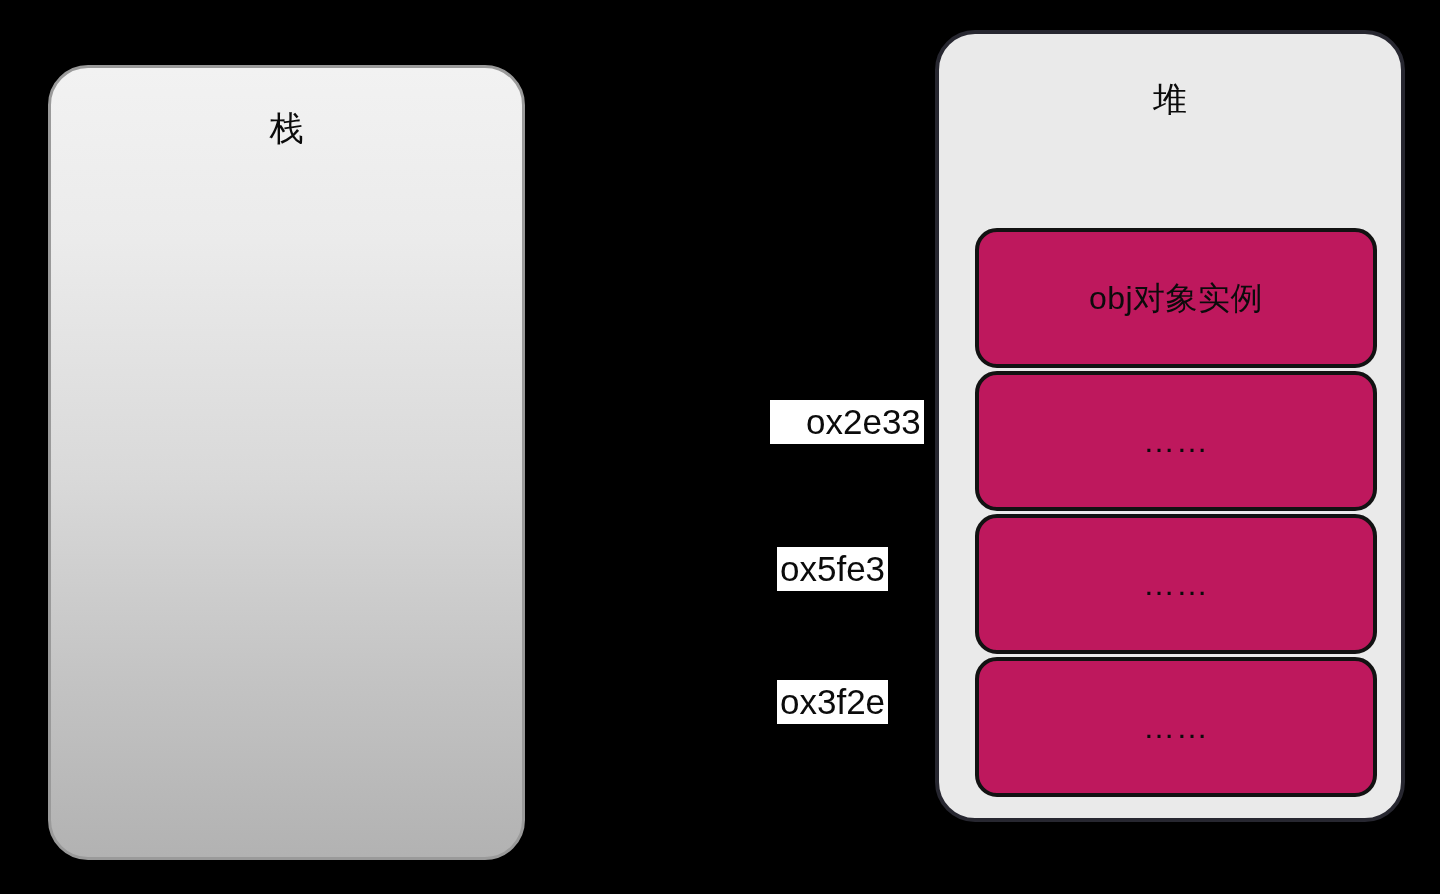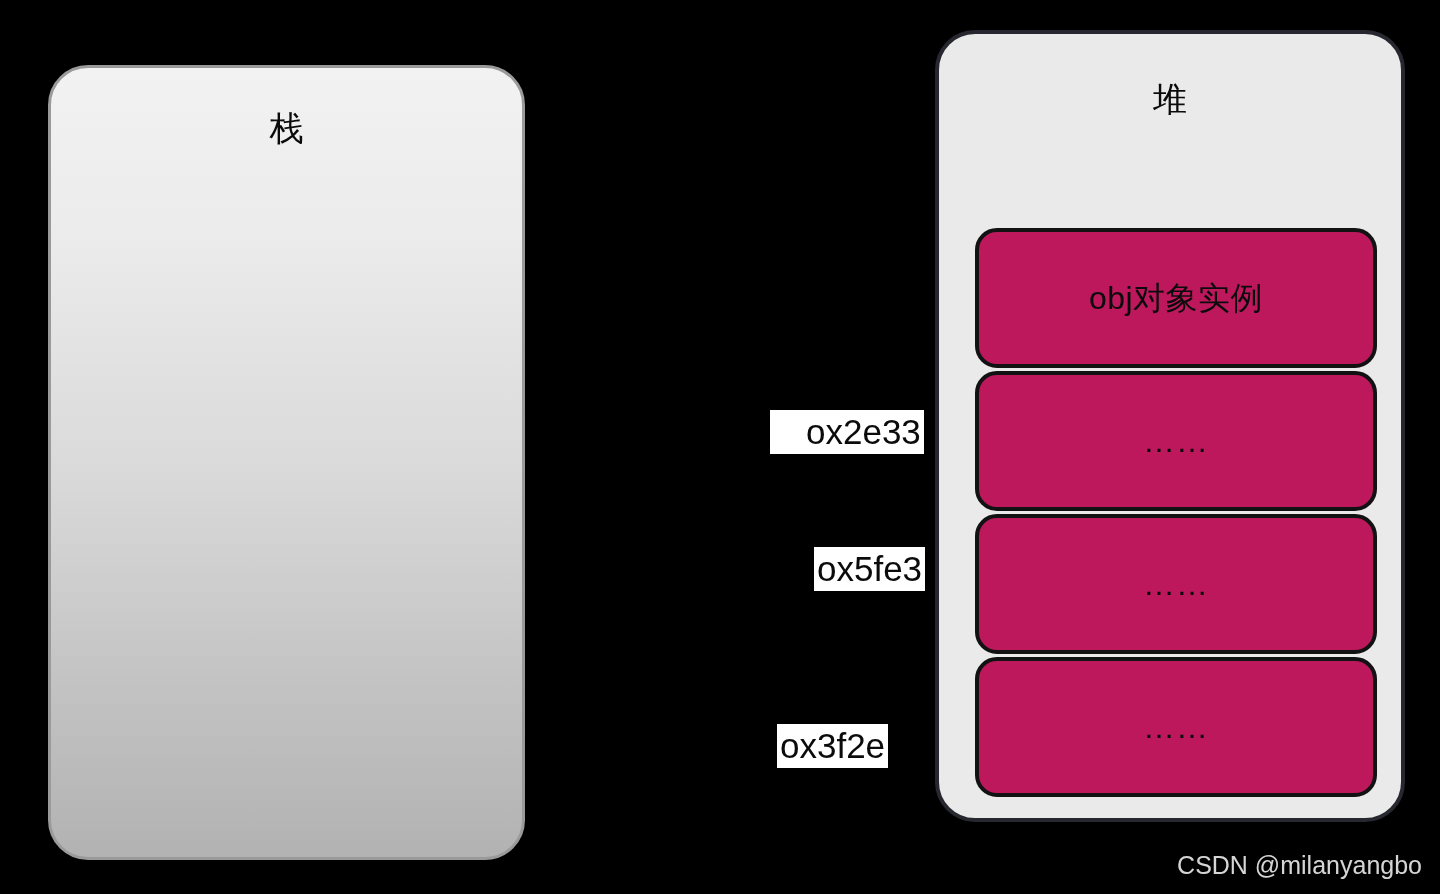--- a/index.html
+++ b/index.html
@@ -106,23 +106,23 @@
   
   .addr-label {
     position: absolute;
     background: #ffffff;
     color: #0b0b0b;
     font-size: 35px;
     line-height: 40px;
     padding: 2px 3px;
     white-space: nowrap;
   }
-  .addr-1 { left: 770px; top: 410px; padding-left: 36px; }
-  .addr-2 { left: 814px; top: 547px; }
-  .addr-3 { left: 777px; top: 680px; margin-top: 44px; }
+  .addr-1 { left: 770px; top: 400px; padding-left: 36px; }
+  .addr-2 { left: 777px; top: 547px; }
+  .addr-3 { left: 777px; top: 680px; }
 
   
   .watermark {
     position: absolute;
     right: 18px;
     bottom: 14px;
     font-size: 25px;
     color: #e8e8e8;
     opacity: 0.92;
     white-space: nowrap;
@@ -152,15 +152,14 @@
       </div>
       <div class="heap-slot">
         <span class="heap-slot-label dots">……</span>
       </div>
       <div class="heap-slot">
         <span class="heap-slot-label dots">……</span>
       </div>
     </div>
   </div>
 
-  <div class="watermark">CSDN @milanyangbo</div>
 
 </div>
 
 </body></html>

